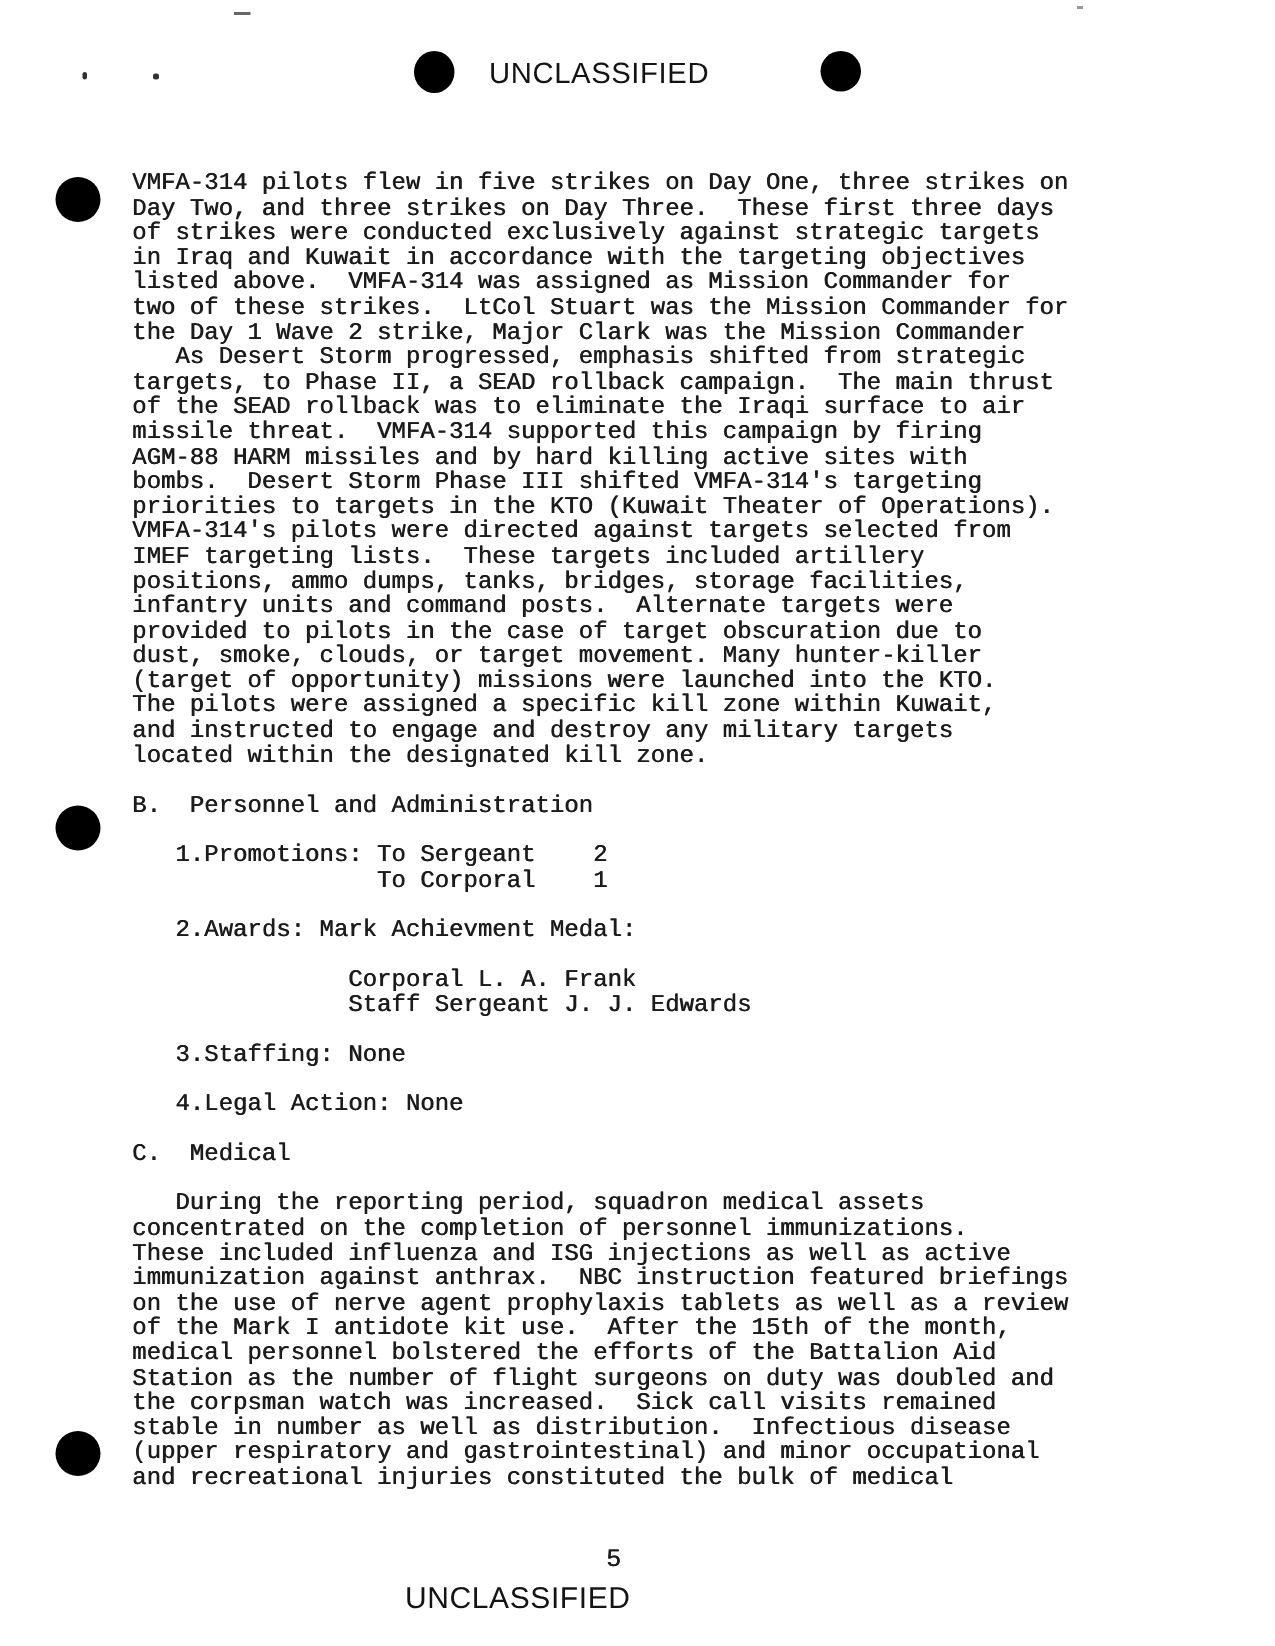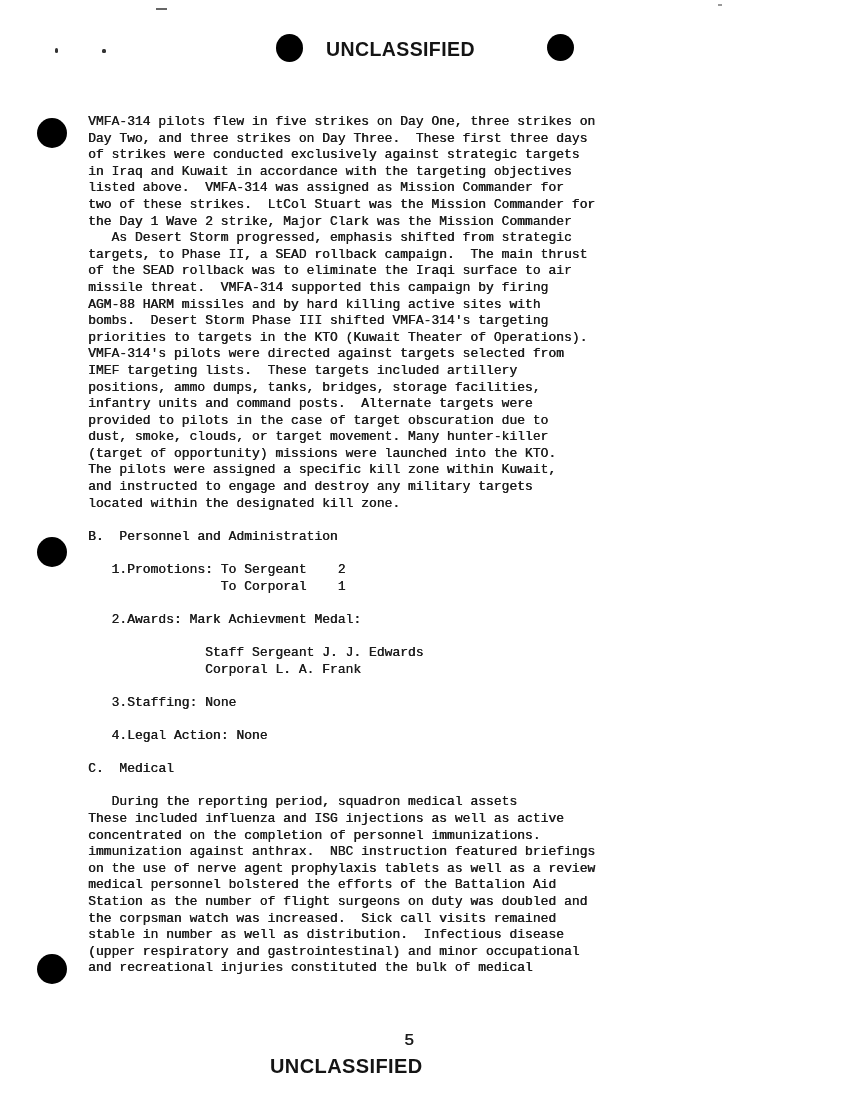--- a/index.html
+++ b/index.html
@@ -9,39 +9,39 @@
     height: 1097px;
     background: #ffffff;
     font-family: "Liberation Mono", "DejaVu Sans Mono", monospace;
     color: #1c1c1c;
     overflow: hidden;
   }
   .doc-body {
     position: absolute;
     left: 88px;
     top: 114px;
-    font-size: 13px;
+    font-size: 16px;
     line-height: 16.6px;
     text-shadow: 0.4px 0 0 currentColor;
   }
   .line { white-space: pre; height: 16.6px; }
   .u {
     text-decoration-thickness: 1.4px;
     text-underline-offset: 3px;
   }
   .dot { position: absolute; background: #000; border-radius: 50%; }
   #hdot-l { left: 276px; top: 34px; width: 27px; height: 28px; }
   #hdot-r { left: 547px; top: 34px; width: 27px; height: 27px; }
   #mdot-1 { left: 37px; top: 118px; width: 30px; height: 30px; }
   #mdot-2 { left: 37px; top: 537px; width: 30px; height: 30px; }
   #mdot-3 { left: 37px; top: 954px; width: 30px; height: 30px; }
   .banner {
     position: absolute;
     font-family: "Liberation Sans", sans-serif;
-    font-weight: bold;
+    font-weight: normal;
     color: #141414;
   }
   #hdr-label { left: 326px; top: 38px; font-size: 19.5px; letter-spacing: 0.4px; }
   #ftr-label { left: 270px; top: 1055px; font-size: 20px; letter-spacing: 0.4px; }
   .pagenum {
     position: absolute;
     left: 404px; top: 1031px;
     font-size: 16.7px;
     text-shadow: 0.4px 0 0 currentColor;
   }
@@ -95,34 +95,35 @@
       <div class="line"><span>and instructed to engage and destroy any military targets</span></div>
       <div class="line"><span>located within the designated kill zone.</span></div>
       <div class="line"><span></span></div>
       <div class="line"><span>B.  </span><span class="u">Personnel and Administration</span></div>
       <div class="line"><span></span></div>
       <div class="line"><span>   1.</span><span class="u">Promotions</span><span>: To Sergeant    2</span></div>
       <div class="line"><span>                 To Corporal    1</span></div>
       <div class="line"><span></span></div>
       <div class="line"><span>   2.</span><span class="u">Awards</span><span>: Mark Achievment Medal:</span></div>
       <div class="line"><span></span></div>
+      <div class="line"><span>               Corporal L. A. Frank</span></div>
       <div class="line"><span>               Staff Sergeant J. J. Edwards</span></div>
-      <div class="line"><span>               Corporal L. A. Frank</span></div>
       <div class="line"><span></span></div>
       <div class="line"><span>   3.</span><span class="u">Staffing</span><span>: None</span></div>
       <div class="line"><span></span></div>
       <div class="line"><span>   4.</span><span class="u">Legal Action</span><span>: None</span></div>
       <div class="line"><span></span></div>
       <div class="line"><span>C.  </span><span class="u">Medical</span></div>
       <div class="line"><span></span></div>
       <div class="line"><span>   During the reporting period, squadron medical assets</span></div>
+      <div class="line"><span>concentrated on the completion of personnel immunizations.</span></div>
       <div class="line"><span>These included influenza and ISG injections as well as active</span></div>
-      <div class="line"><span>concentrated on the completion of personnel immunizations.</span></div>
       <div class="line"><span>immunization against anthrax.  NBC instruction featured briefings</span></div>
       <div class="line"><span>on the use of nerve agent prophylaxis tablets as well as a review</span></div>
+      <div class="line"><span>of the Mark I antidote kit use.  After the 15th of the month,</span></div>
       <div class="line"><span>medical personnel bolstered the efforts of the Battalion Aid</span></div>
       <div class="line"><span>Station as the number of flight surgeons on duty was doubled and</span></div>
       <div class="line"><span>the corpsman watch was increased.  Sick call visits remained</span></div>
       <div class="line"><span>stable in number as well as distribution.  Infectious disease</span></div>
       <div class="line"><span>(upper respiratory and gastrointestinal) and minor occupational</span></div>
       <div class="line"><span>and recreational injuries constituted the bulk of medical</span></div>
     </div>
 
   <div class="pagenum">5</div>
   <div class="banner" id="ftr-label">UNCLASSIFIED</div>

